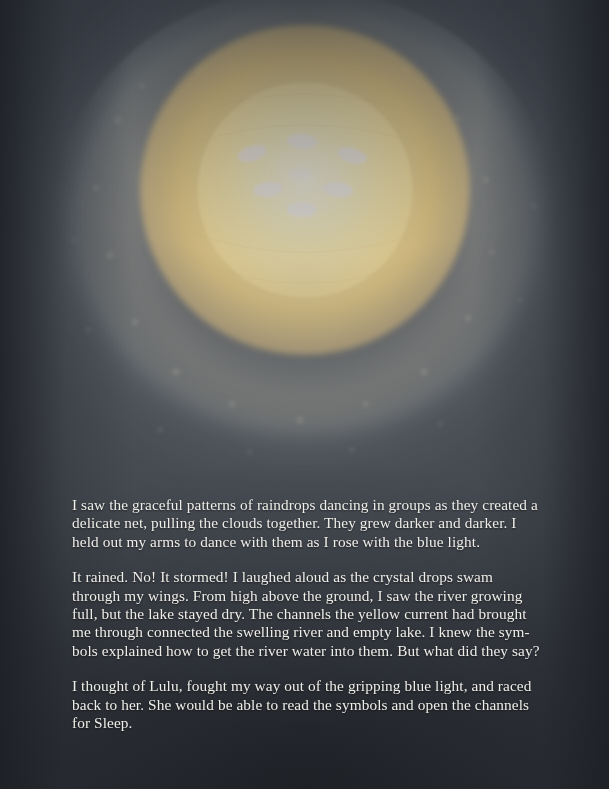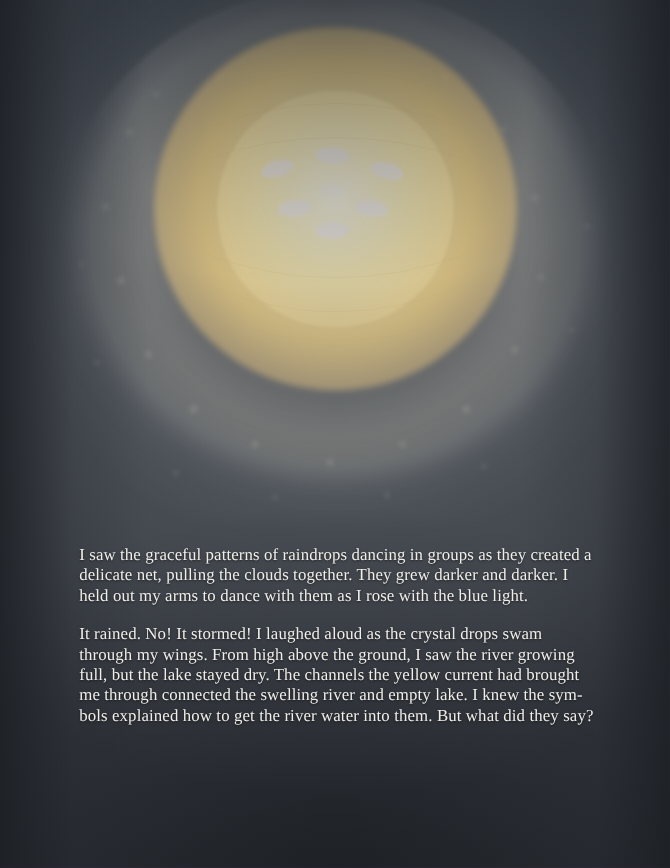--- a/index.html
+++ b/index.html
@@ -273,15 +273,16 @@
     <div class="petal" style="left:62px;  top:72px;  transform:rotate(-2deg);"></div>
     <div class="petal" style="left:64px;  top:38px;  width:22px; height:12px; opacity:0.55;"></div>
   </div>
 
   <div class="bg-vignette"></div>
   <div class="bg-side-dark"></div>
 
   <div class="text-block">
     <p>I saw the graceful patterns of raindrops dancing in groups as they created a delicate net, pulling the clouds together. They grew darker and darker.  I held out my arms to dance with them as I rose with the blue light.</p>
     <p>It rained. No!  It stormed!  I laughed aloud as the crystal drops swam through my wings. From high above the ground, I saw the river growing full, but the lake stayed dry.  The channels the yellow current had brought me through connected the swelling river and empty lake. I knew the sym-bols explained how to get the river water into them. But what did they say?</p>
+    <p>I thought of Lulu, fought my way out of the gripping blue light, and raced back to her.  She would be able to read the symbols and open the channels for Sleep.</p>
   </div>
 
 </div>
 
 </body></html>

